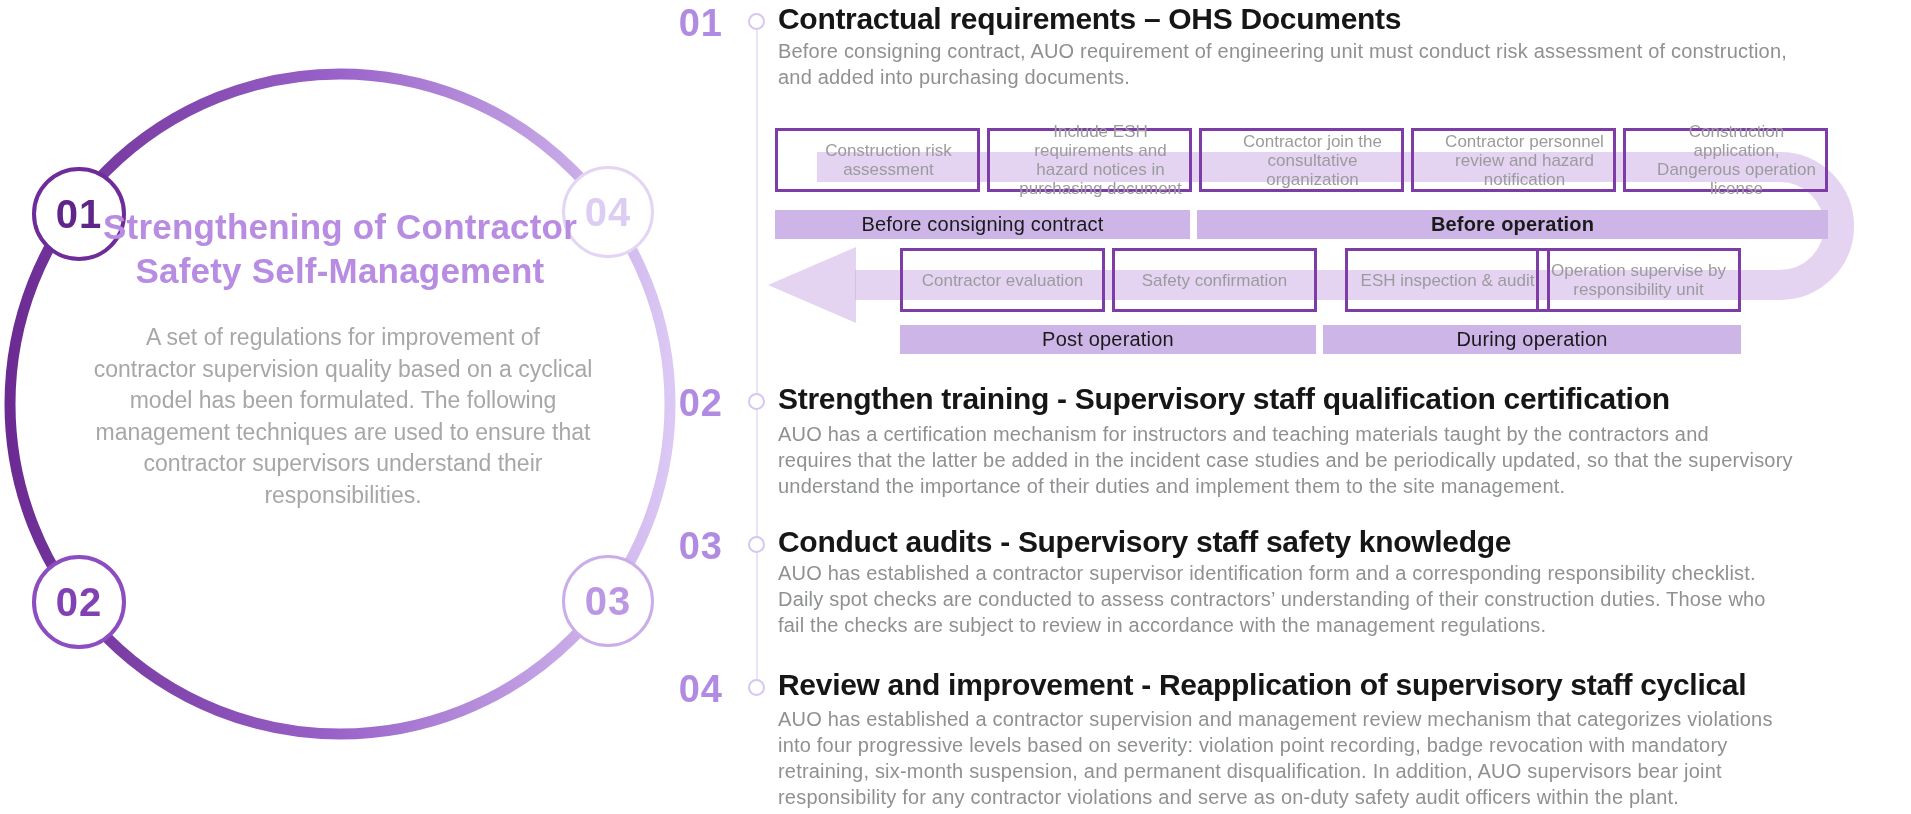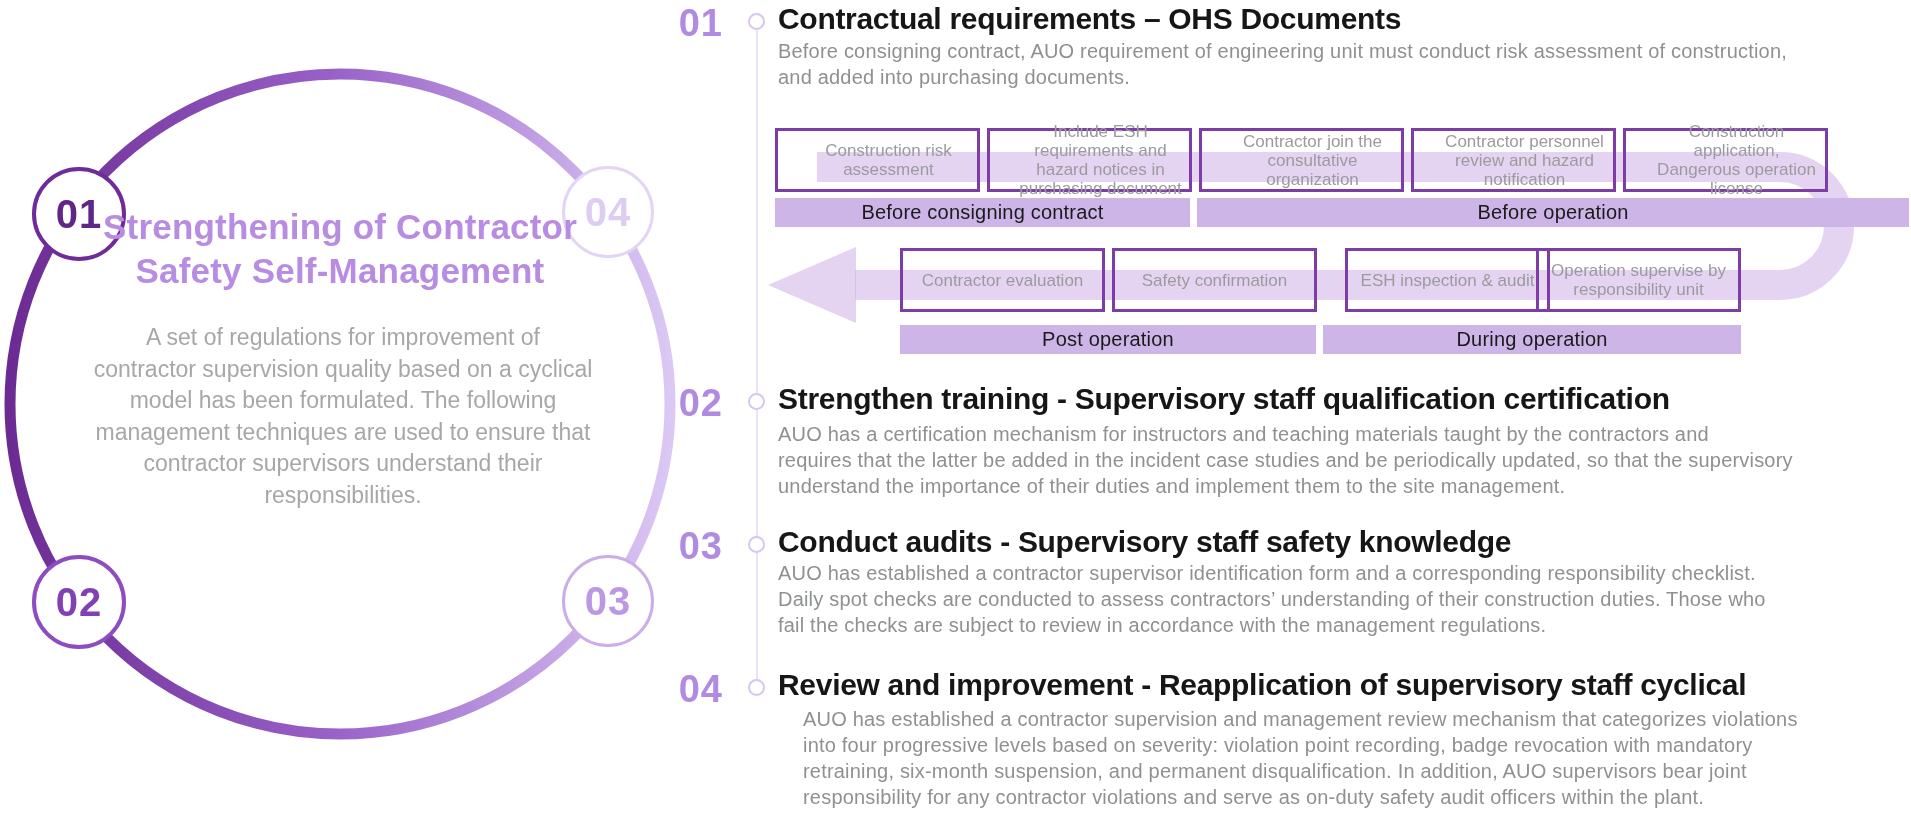--- a/index.html
+++ b/index.html
@@ -54,21 +54,21 @@
     text-align:center;color:#9b9b9d;font-size:17px;line-height:19px;
     padding:2px 6px;z-index:2;
   }
   .trow{top:8px;height:64px;width:205px;padding-left:28px;}
   .brow{top:128px;height:64px;width:205px;}
   .band{
     position:absolute;height:29px;background:#cdb5e8;z-index:2;
     display:flex;align-items:center;justify-content:center;
     color:#1a1a1a;font-size:20px;letter-spacing:0.2px;
   }
-  .tband{top:78px;}
+  .tband{top:90px;}
   .bband{top:205px;}
 </style>
 </head>
 <body>
 
 <div class="stage">
 
   <svg class="ring-svg" width="720" height="814" viewBox="0 0 720 814" aria-hidden="true">
     <defs>
       <linearGradient id="ringGrad" x1="0" y1="0" x2="1" y2="0">
@@ -128,21 +128,21 @@
     <div class="fbox trow" style="left:671px;">
         <span>Contractor personnel review and hazard notification</span>
       </div>
     <div class="fbox trow" style="left:883px;">
         <span>Construction application, Dangerous operation license</span>
       </div>
 
     <div class="band tband" style="left:35px;width:415px;">
         <span>Before consigning contract</span>
       </div>
-    <div class="band tband" style="left:457px;width:712px;">
+    <div class="band tband" style="left:457px;width:631px;font-weight:bold;">
         <span>Before operation</span>
       </div>
 
     <div class="fbox brow" style="left:160px;">
         <span>Contractor evaluation</span>
       </div>
     <div class="fbox brow" style="left:372px;">
         <span>Safety confirmation</span>
       </div>
     <div class="fbox brow" style="left:584px;margin-left:21px;">
@@ -170,18 +170,18 @@
   <div class="sec-num" style="top:525px;">03</div>
   <div class="sec-marker" style="top:536px;"></div>
   <div class="sec-head" style="top:525px;">Conduct audits - Supervisory staff safety knowledge</div>
   <div class="sec-body" style="top:560px;">AUO has established a contractor supervisor identification form and a corresponding responsibility checklist.
 Daily spot checks are conducted to assess contractors’ understanding of their construction duties. Those who
 fail the checks are subject to review in accordance with the management regulations.</div>
 
   <div class="sec-num" style="top:668px;">04</div>
   <div class="sec-marker" style="top:679px;"></div>
   <div class="sec-head" style="top:668px;">Review and improvement - Reapplication of supervisory staff cyclical</div>
-  <div class="sec-body" style="top:706px;margin-left:25px;">AUO has established a contractor supervision and management review mechanism that categorizes violations
+  <div class="sec-body" style="top:706px;">AUO has established a contractor supervision and management review mechanism that categorizes violations
 into four progressive levels based on severity: violation point recording, badge revocation with mandatory
 retraining, six-month suspension, and permanent disqualification. In addition, AUO supervisors bear joint
 responsibility for any contractor violations and serve as on-duty safety audit officers within the plant.</div>
 
 </div>
 
 </body></html>

